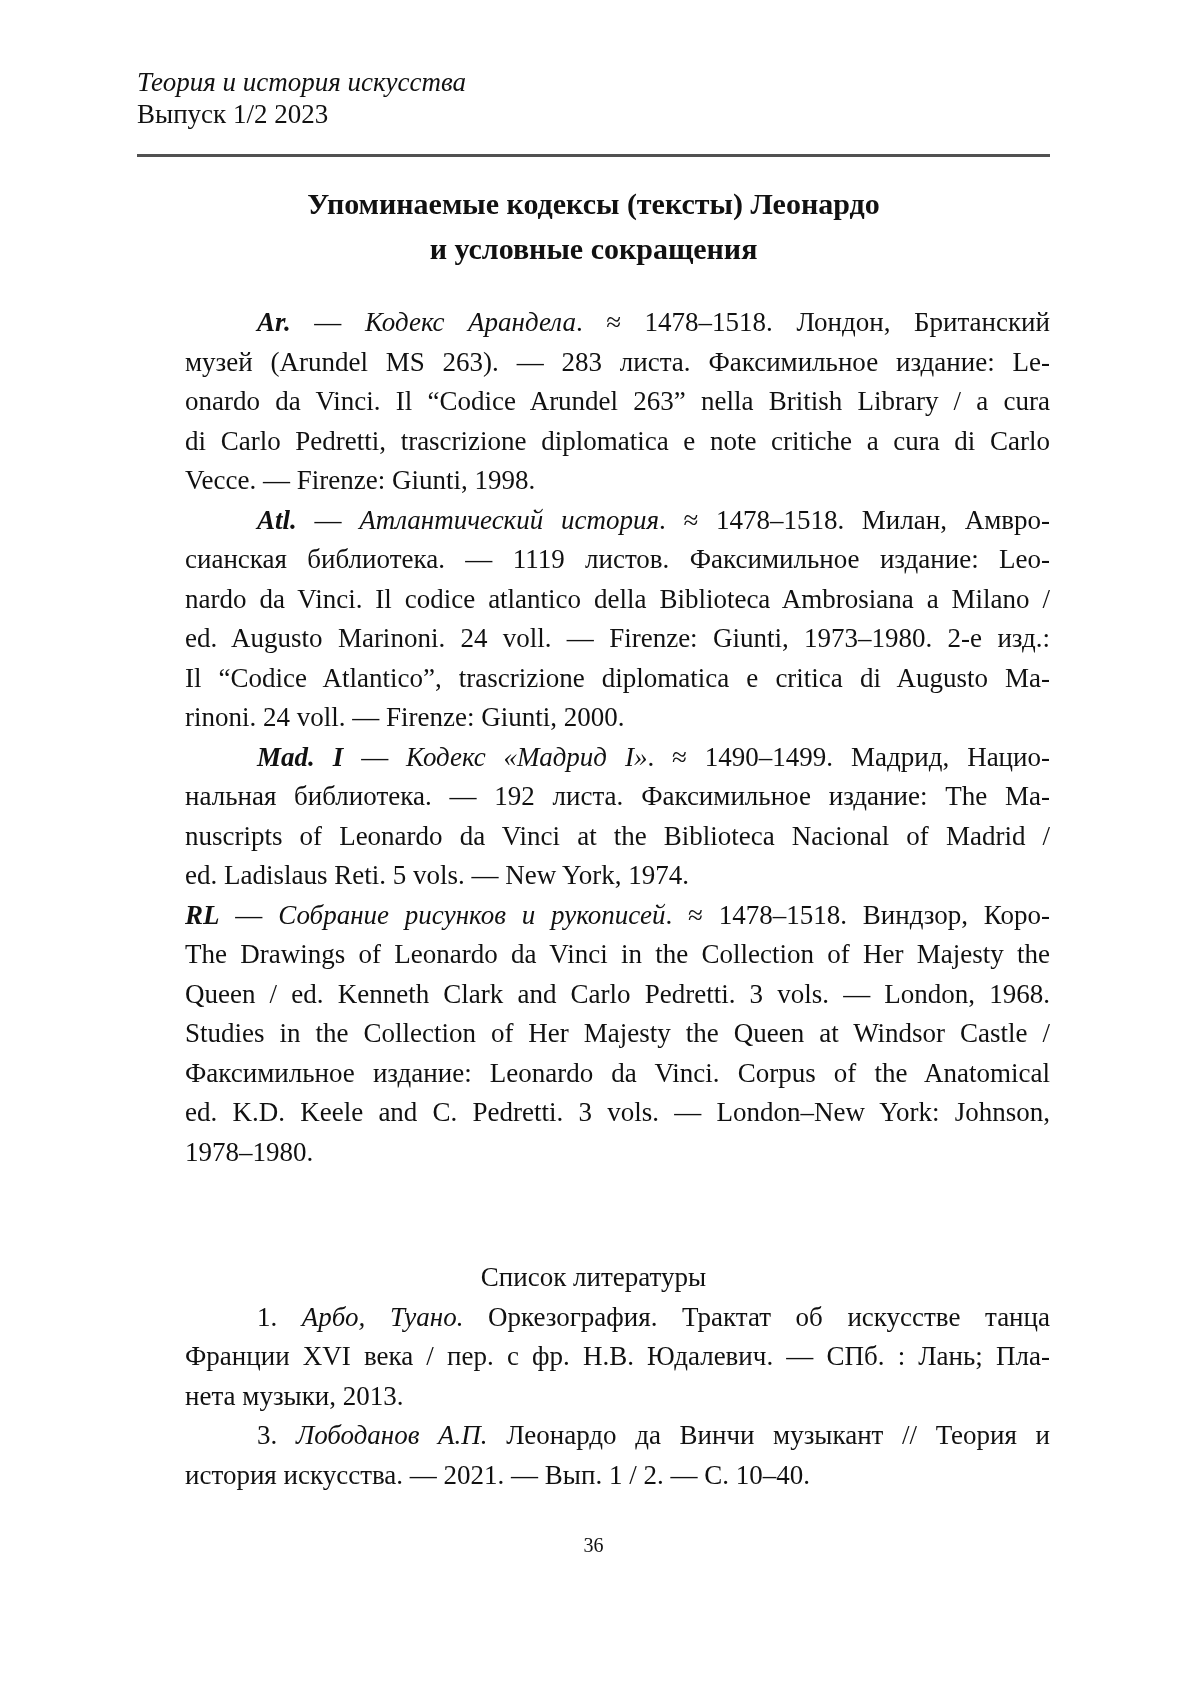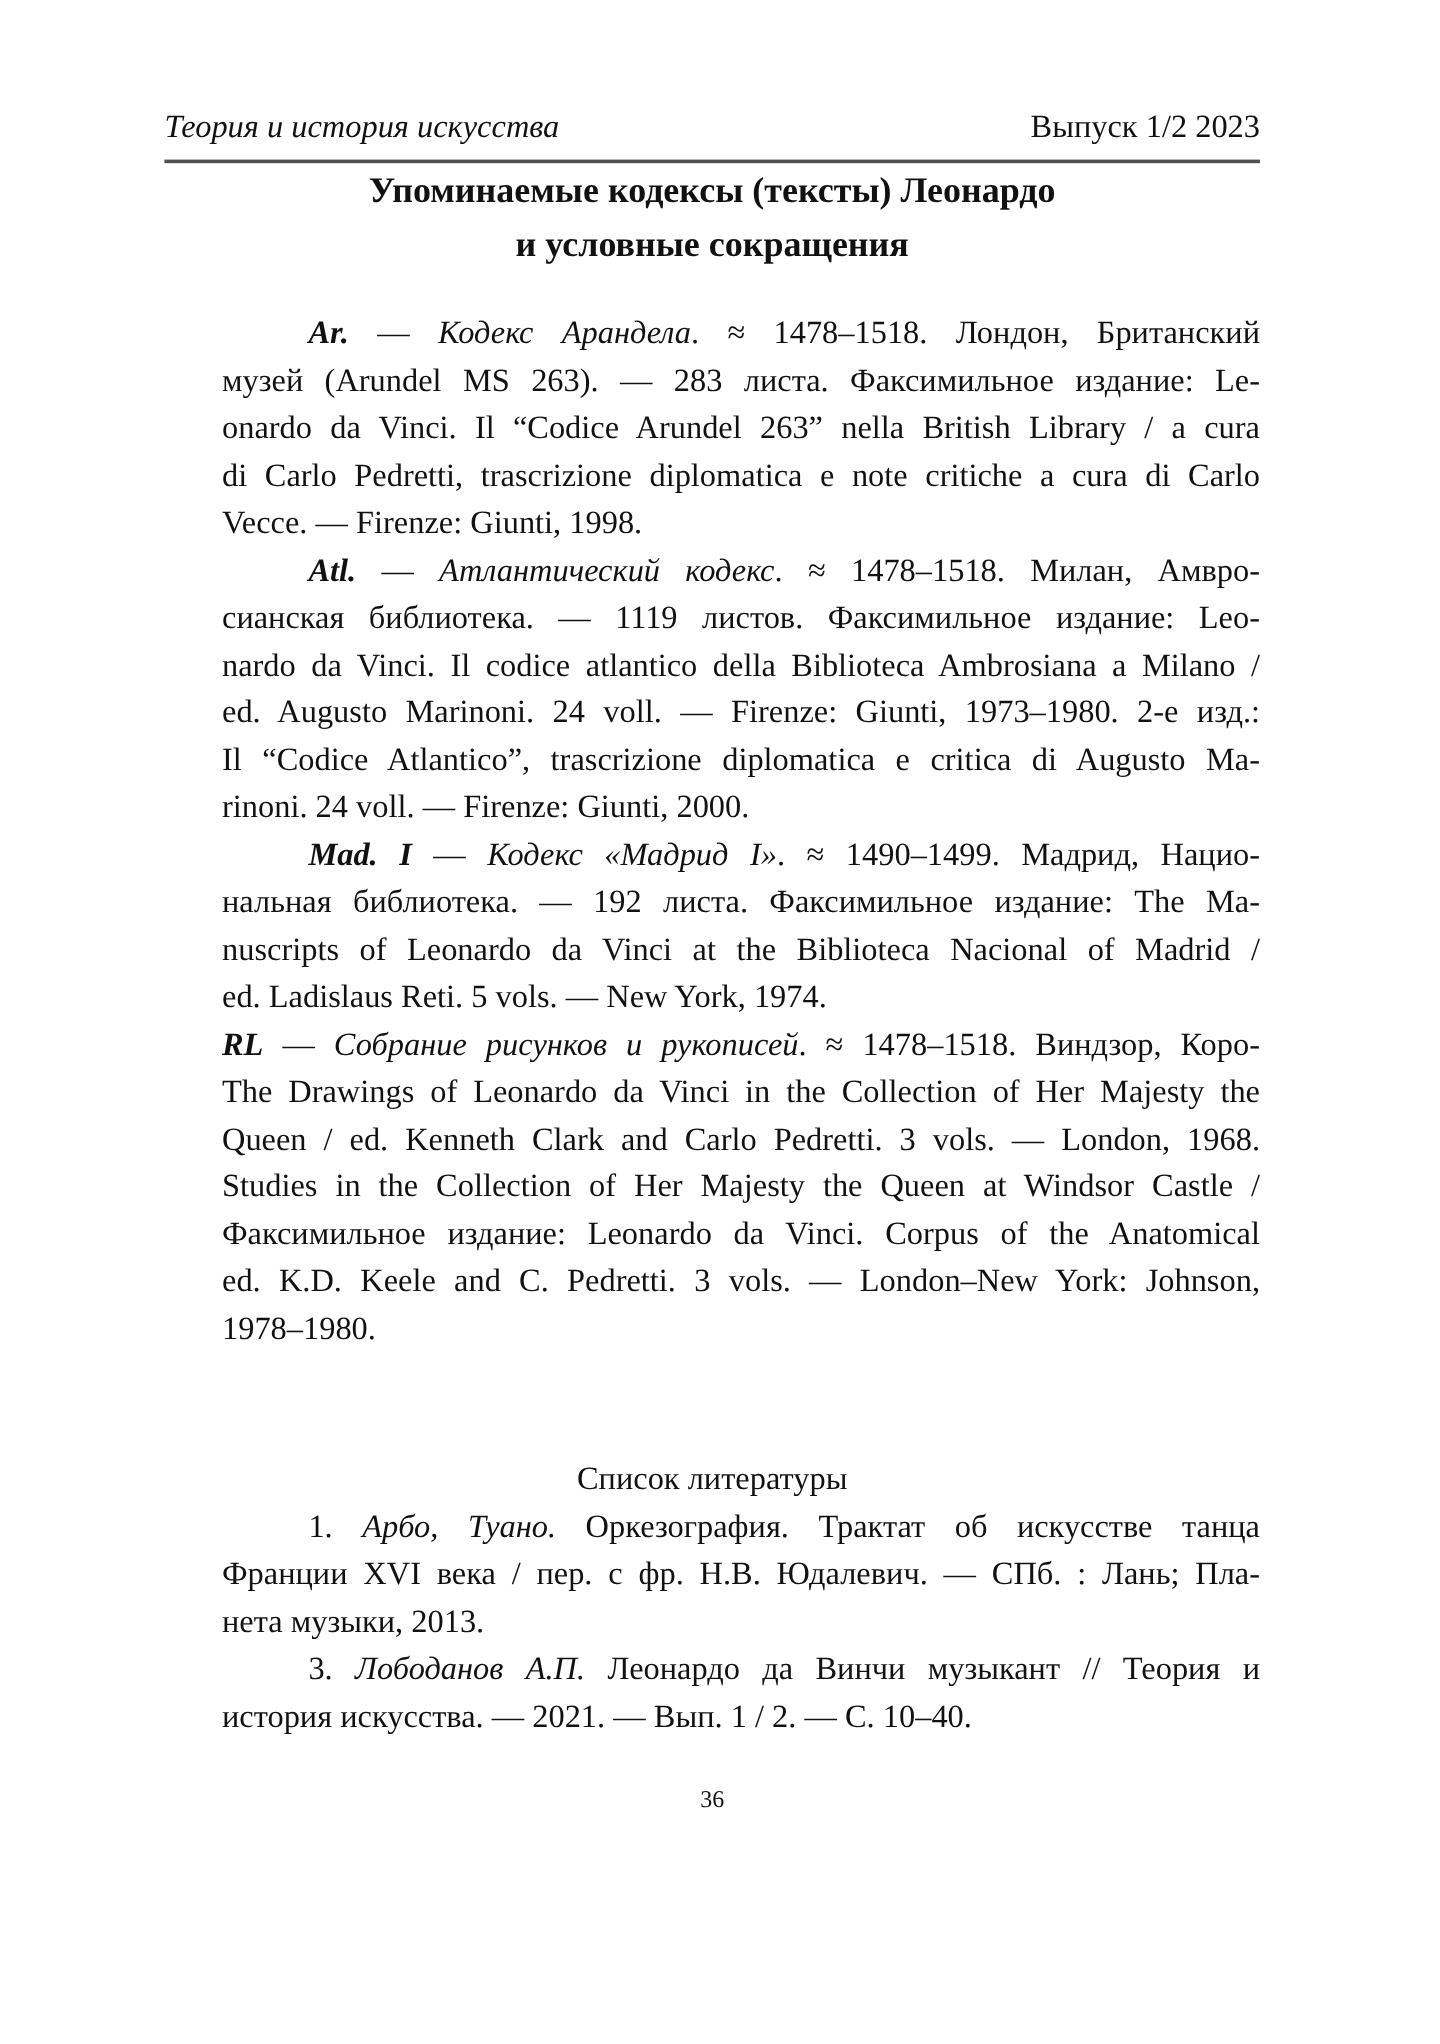--- a/index.html
+++ b/index.html
@@ -9,34 +9,36 @@
     height: 1703px;
     background: #ffffff;
     color: #111111;
     font-family: "Liberation Serif", "DejaVu Serif", serif;
     overflow: hidden;
   }
   .content { padding: 0 150px 0 137px; }
 
   
   .pageheader {
-    margin-top: 89px;
+    margin-top: 66px;
     display: flex;
     justify-content: space-between;
     align-items: baseline;
     font-size: 27px;
     line-height: 32px;
-    padding-bottom: 12px;
+    padding-bottom: 24px;
     border-bottom: 3px solid #515151;
+    flex-direction: column;
   }
   .pageheader .left  { font-style: italic; }
   .pageheader .right { font-style: normal; }
 
   
   .article-title {
+    margin-top: 24px;
     text-align: center;
     font-weight: bold;
     font-size: 30px;
     line-height: 45px;
   }
 
   
   .bodytext { margin-top: 32px; font-size: 27px; line-height: 39.5px; }
   .line { text-align: justify; text-align-last: justify; margin-left: 48px; }
   .line.lastline { text-align-last: left; }
@@ -79,21 +81,21 @@
 
     <div class="bodytext">
         <div>
           <div class="line ind"><span class="bi">Ar.</span><span> — </span><span class="i">Кодекс Арандела</span><span>. ≈ 1478–1518. Лондон, Британский</span></div>
           <div class="line"><span>музей (Arundel MS 263). — 283 листа. Факсимильное издание: Le-</span></div>
           <div class="line"><span>onardo da Vinci. Il “Codice Arundel 263” nella British Library / a cura</span></div>
           <div class="line"><span>di Carlo Pedretti, trascrizione diplomatica e note critiche a cura di Carlo</span></div>
           <div class="line lastline"><span>Vecce. — Firenze: Giunti, 1998.</span></div>
         </div>
         <div>
-          <div class="line ind"><span class="bi">Atl.</span><span> — </span><span class="i">Атлантический кодекс</span><span>. ≈ 1478–1518. Милан, Амвро-</span></div>
+          <div class="line ind"><span class="bi">Atl.</span><span> — </span><span class="i">Атлантический история</span><span>. ≈ 1478–1518. Милан, Амвро-</span></div>
           <div class="line"><span>сианская библиотека. — 1119 листов. Факсимильное издание: Leo-</span></div>
           <div class="line"><span>nardo da Vinci. Il codice atlantico della Biblioteca Ambrosiana a Milano /</span></div>
           <div class="line"><span>ed. Augusto Marinoni. 24 voll. — Firenze: Giunti, 1973–1980. 2-е изд.:</span></div>
           <div class="line"><span>Il “Codice Atlantico”, trascrizione diplomatica e critica di Augusto Ma-</span></div>
           <div class="line lastline"><span>rinoni. 24 voll. — Firenze: Giunti, 2000.</span></div>
         </div>
         <div>
           <div class="line ind"><span class="bi">Mad. I</span><span> — </span><span class="i">Кодекс «Мадрид I»</span><span>. ≈ 1490–1499. Мадрид, Нацио-</span></div>
           <div class="line"><span>нальная библиотека. — 192 листа. Факсимильное издание: The Ma-</span></div>
           <div class="line"><span>nuscripts of Leonardo da Vinci at the Biblioteca Nacional of Madrid /</span></div>

